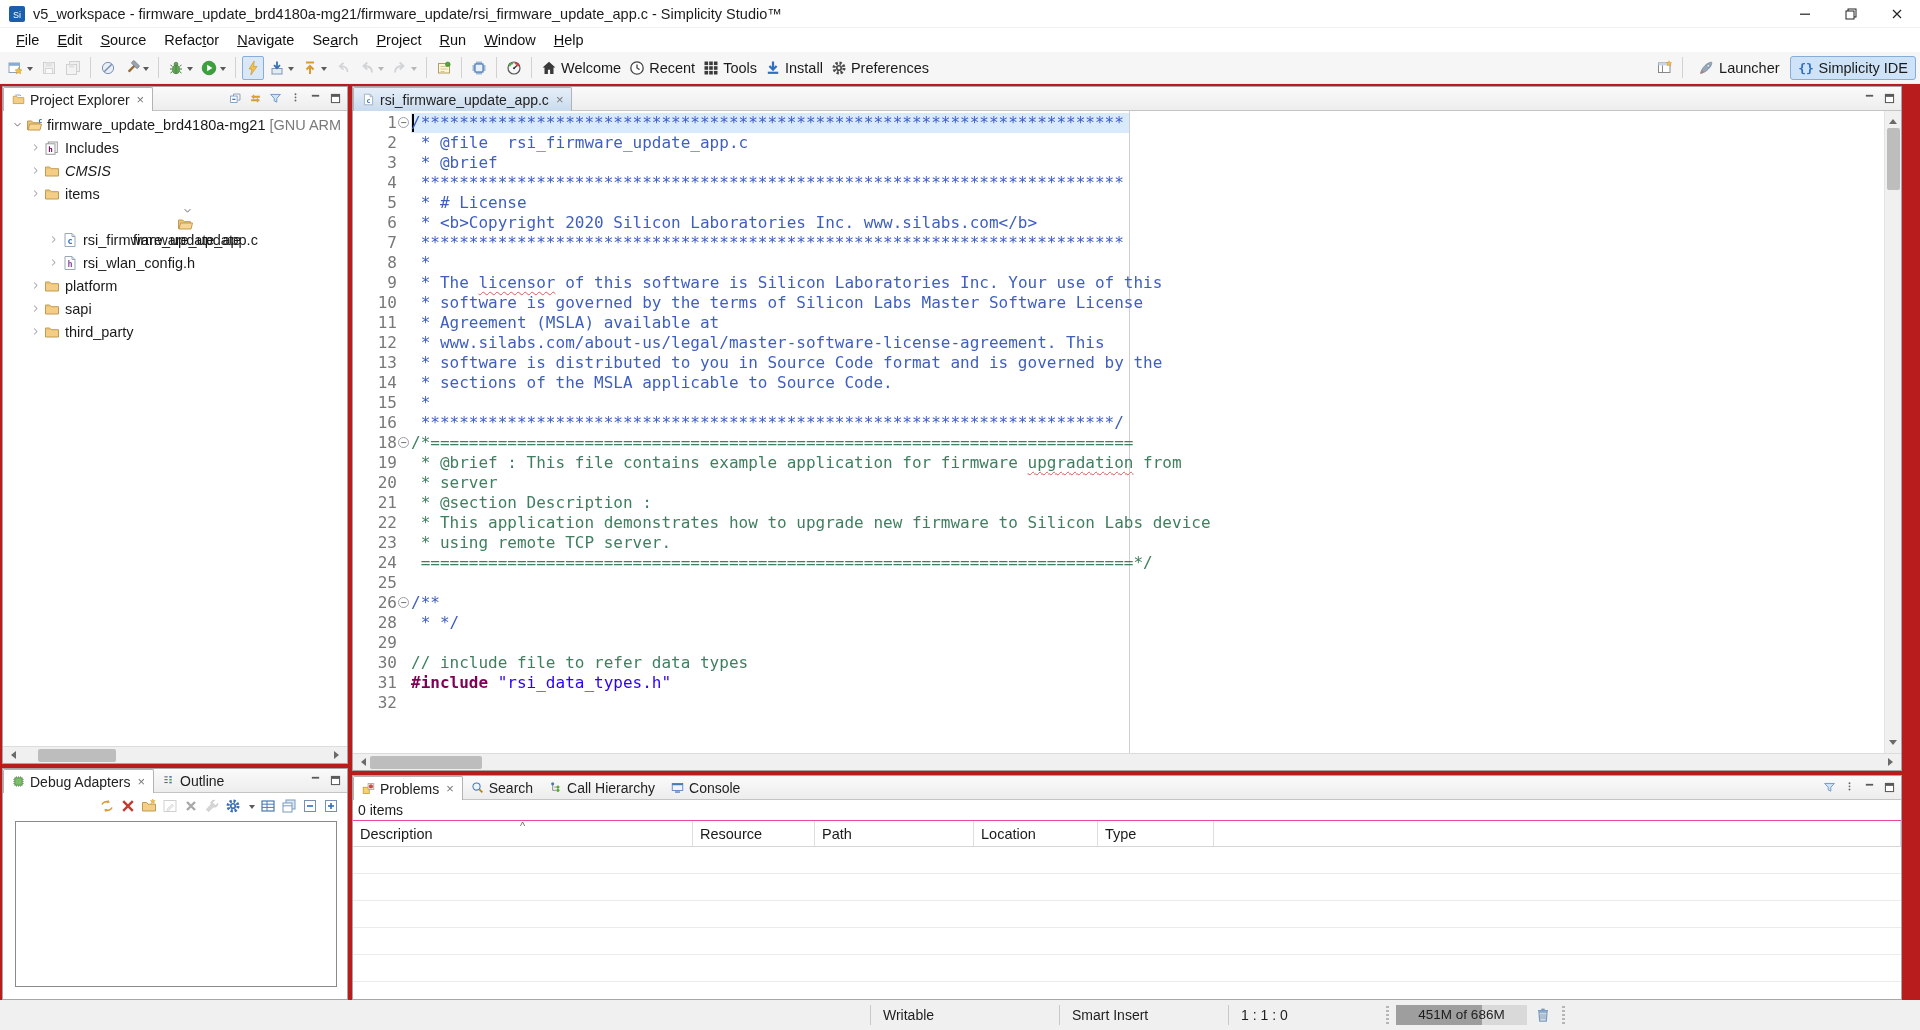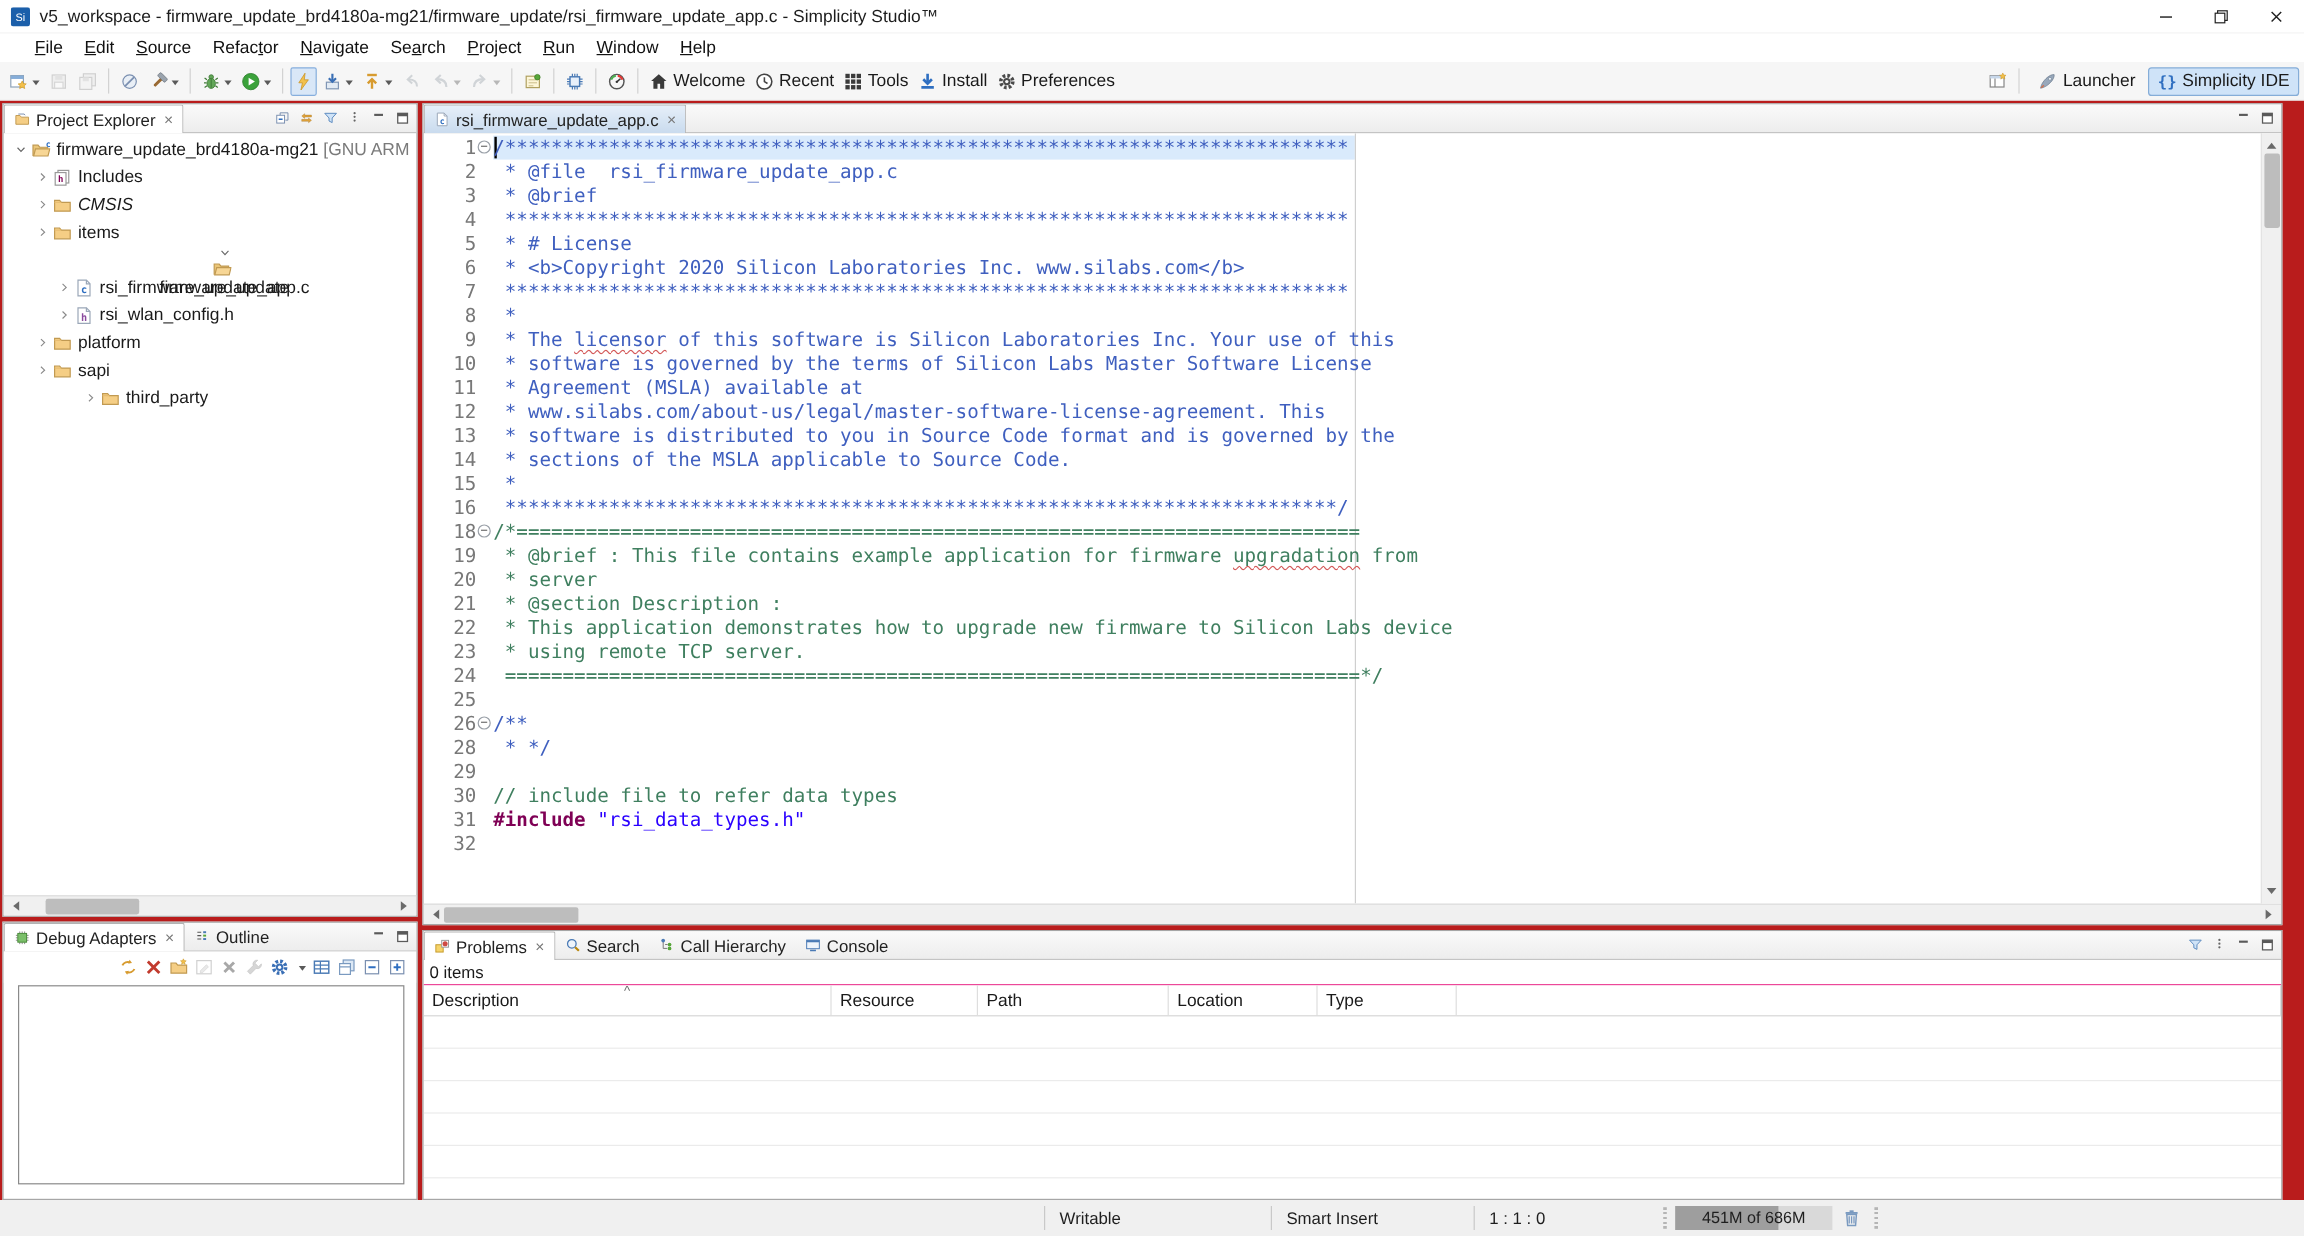--- a/index.html
+++ b/index.html
@@ -10,21 +10,21 @@
   .icon.sm, .icon.sm svg { width:13px; height:13px; }
 
   
   .titlebar { height:28px; background:#fff; display:flex; align-items:center; border-bottom:1px solid #f2f2f2; }
   .titlebar .app-icon { margin:0 8px 0 9px; }
   .title-text { font-size:14.5px; color:#1c1c1c; white-space:nowrap; }
   .win-controls { margin-left:auto; display:flex; height:100%; }
   .win-btn { width:46px; height:100%; display:flex; align-items:center; justify-content:center; }
 
   
-  .menubar { height:24px; background:#fff; display:flex; align-items:center; padding-left:20px;text-align:right; }
+  .menubar { height:24px; background:#fff; display:flex; align-items:center; padding-left:7px;text-align:right; }
   .menu-item { padding:2px 9px; font-size:14.5px; color:#111; cursor:default; }
   .menu-item u { text-decoration:underline; }
 
   
   .toolbar { height:32px; background:#f6f6f6; display:flex; align-items:center; padding:0 4px; border-bottom:1px solid #ededed; }
   .tbtn { height:24px; min-width:22px; padding:0 2px; display:flex; align-items:center; justify-content:center; border:1px solid transparent; border-radius:2px; margin:0 1px; }
   .tbtn.selected { background:#d9e7f7; border-color:#86aedd; }
   .tbtn.disabled { opacity:.4; }
   .tbtn .tlabel { font-size:14.5px; margin-left:4px; color:#1a1a1a; }
   .dd { width:0; height:0; border:3.5px solid transparent; border-top:4.5px solid #5a5a5a; margin:5px 0 0 3px; }
@@ -592,21 +592,21 @@
               </svg>
             </span>
             <span class="icon ticon">
               <svg viewBox="0 0 16 16">
                 <path d="M1.5 13V4h4.2l1.4 1.7h7.4V13z" fill="#F5CE85" stroke="#C19A52"></path>
                 <path d="M1.5 5.7h5.6" stroke="#e7bd72"></path>
               </svg>
             </span>
             <span class="tlabel2">sapi</span>
           </div>
-          <div class="trow" style="padding-left: 24px; margin-left: 40px;">
+          <div class="trow" style="padding-left: 24px;">
             <span class="texp">
               <svg viewBox="0 0 16 16" style="width: 11px; height: 11px;">
                 <path d="M6 3.8l4.4 4.2L6 12.2" fill="none" stroke="#8a8a8a" stroke-width="1.4"></path>
               </svg>
             </span>
             <span class="icon ticon">
               <svg viewBox="0 0 16 16">
                 <path d="M1.5 13V4h4.2l1.4 1.7h7.4V13z" fill="#F5CE85" stroke="#C19A52"></path>
                 <path d="M1.5 5.7h5.6" stroke="#e7bd72"></path>
               </svg>

